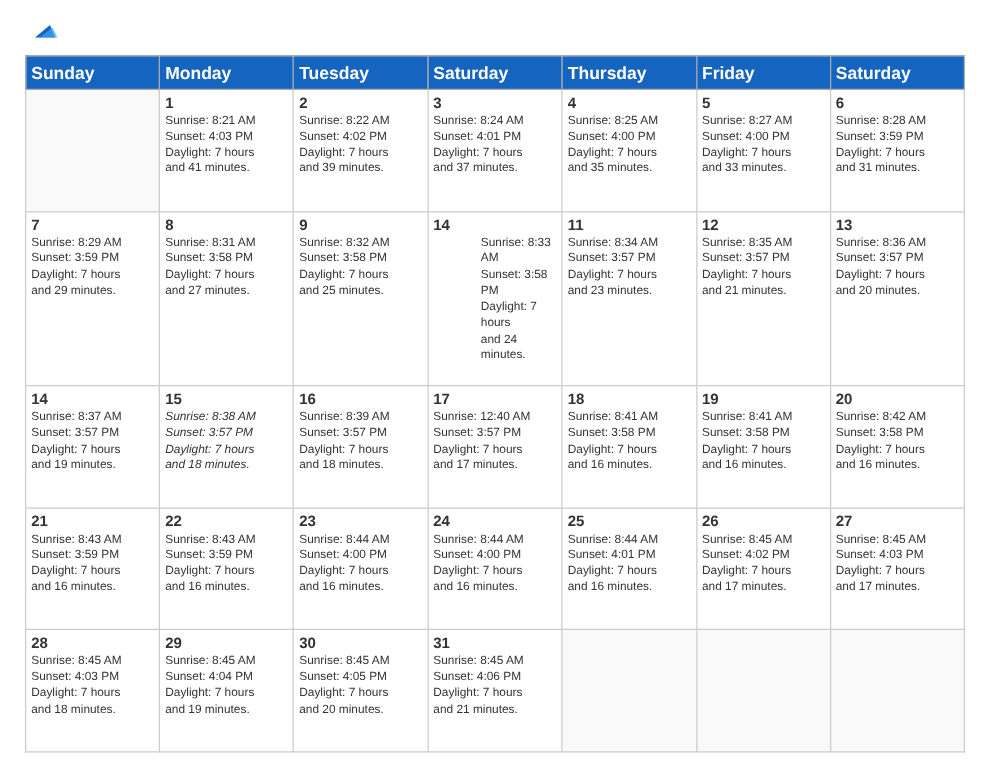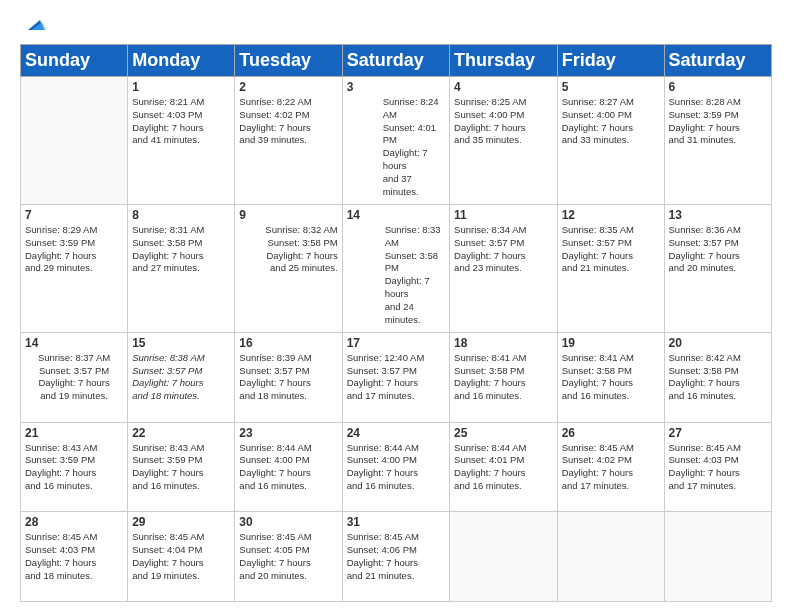--- a/index.html
+++ b/index.html
@@ -58,21 +58,21 @@
       color: #555;
     }
     .calendar {
       width: 100%;
       border-collapse: collapse;
       flex: 1;
     }
     .calendar th {
       background: #1565c0;
       color: #fff;
-      font-size: 18px;
+      font-size: 14px;
       font-weight: bold;
       padding: 5px 4px;
       text-align: left;
       border: 1px solid #aaa;
     }
     .calendar td {
       border: 1px solid #ccc;
       vertical-align: top;
       padding: 3px 4px;
       font-size: 10px;
@@ -143,21 +143,21 @@
           </td>
           <td>
             <div class="day-num">2</div>
             <div class="day-info" style="white-space: pre-line;">Sunrise: 8:22 AM
 Sunset: 4:02 PM
 Daylight: 7 hours
 and 39 minutes.</div>
           </td>
           <td>
             <div class="day-num">3</div>
-            <div class="day-info" style="white-space: pre-line; margin-left: 36px;">Sunrise: 8:24 AM
+            <div class="day-info" style="white-space: pre-line;">Sunrise: 8:24 AM
 Sunset: 4:01 PM
 Daylight: 7 hours
 and 37 minutes.</div>
           </td>
           <td>
             <div class="day-num">4</div>
             <div class="day-info" style="white-space: pre-line;">Sunrise: 8:25 AM
 Sunset: 4:00 PM
 Daylight: 7 hours
 and 35 minutes.</div>
@@ -187,21 +187,21 @@
           </td>
           <td>
             <div class="day-num">8</div>
             <div class="day-info" style="white-space: pre-line;">Sunrise: 8:31 AM
 Sunset: 3:58 PM
 Daylight: 7 hours
 and 27 minutes.</div>
           </td>
           <td>
             <div class="day-num">9</div>
-            <div class="day-info" style="white-space: pre-line; text-align: right;">Sunrise: 8:32 AM
+            <div class="day-info" style="white-space: pre-line;">Sunrise: 8:32 AM
 Sunset: 3:58 PM
 Daylight: 7 hours
 and 25 minutes.</div>
           </td>
           <td>
             <div class="day-num">14</div>
             <div class="day-info" style="white-space: pre-line; margin-left: 38px;">Sunrise: 8:33 AM
 Sunset: 3:58 PM
 Daylight: 7 hours
 and 24 minutes.</div>
@@ -224,21 +224,21 @@
             <div class="day-num">13</div>
             <div class="day-info" style="white-space: pre-line;">Sunrise: 8:36 AM
 Sunset: 3:57 PM
 Daylight: 7 hours
 and 20 minutes.</div>
           </td>
         </tr>
         <tr>
           <td>
             <div class="day-num">14</div>
-            <div class="day-info" style="white-space: pre-line; text-align: center;">Sunrise: 8:37 AM
+            <div class="day-info" style="white-space: pre-line;">Sunrise: 8:37 AM
 Sunset: 3:57 PM
 Daylight: 7 hours
 and 19 minutes.</div>
           </td>
           <td>
             <div class="day-num">15</div>
             <div class="day-info" style="white-space: pre-line; font-style: italic;">Sunrise: 8:38 AM
 Sunset: 3:57 PM
 Daylight: 7 hours
 and 18 minutes.</div>

